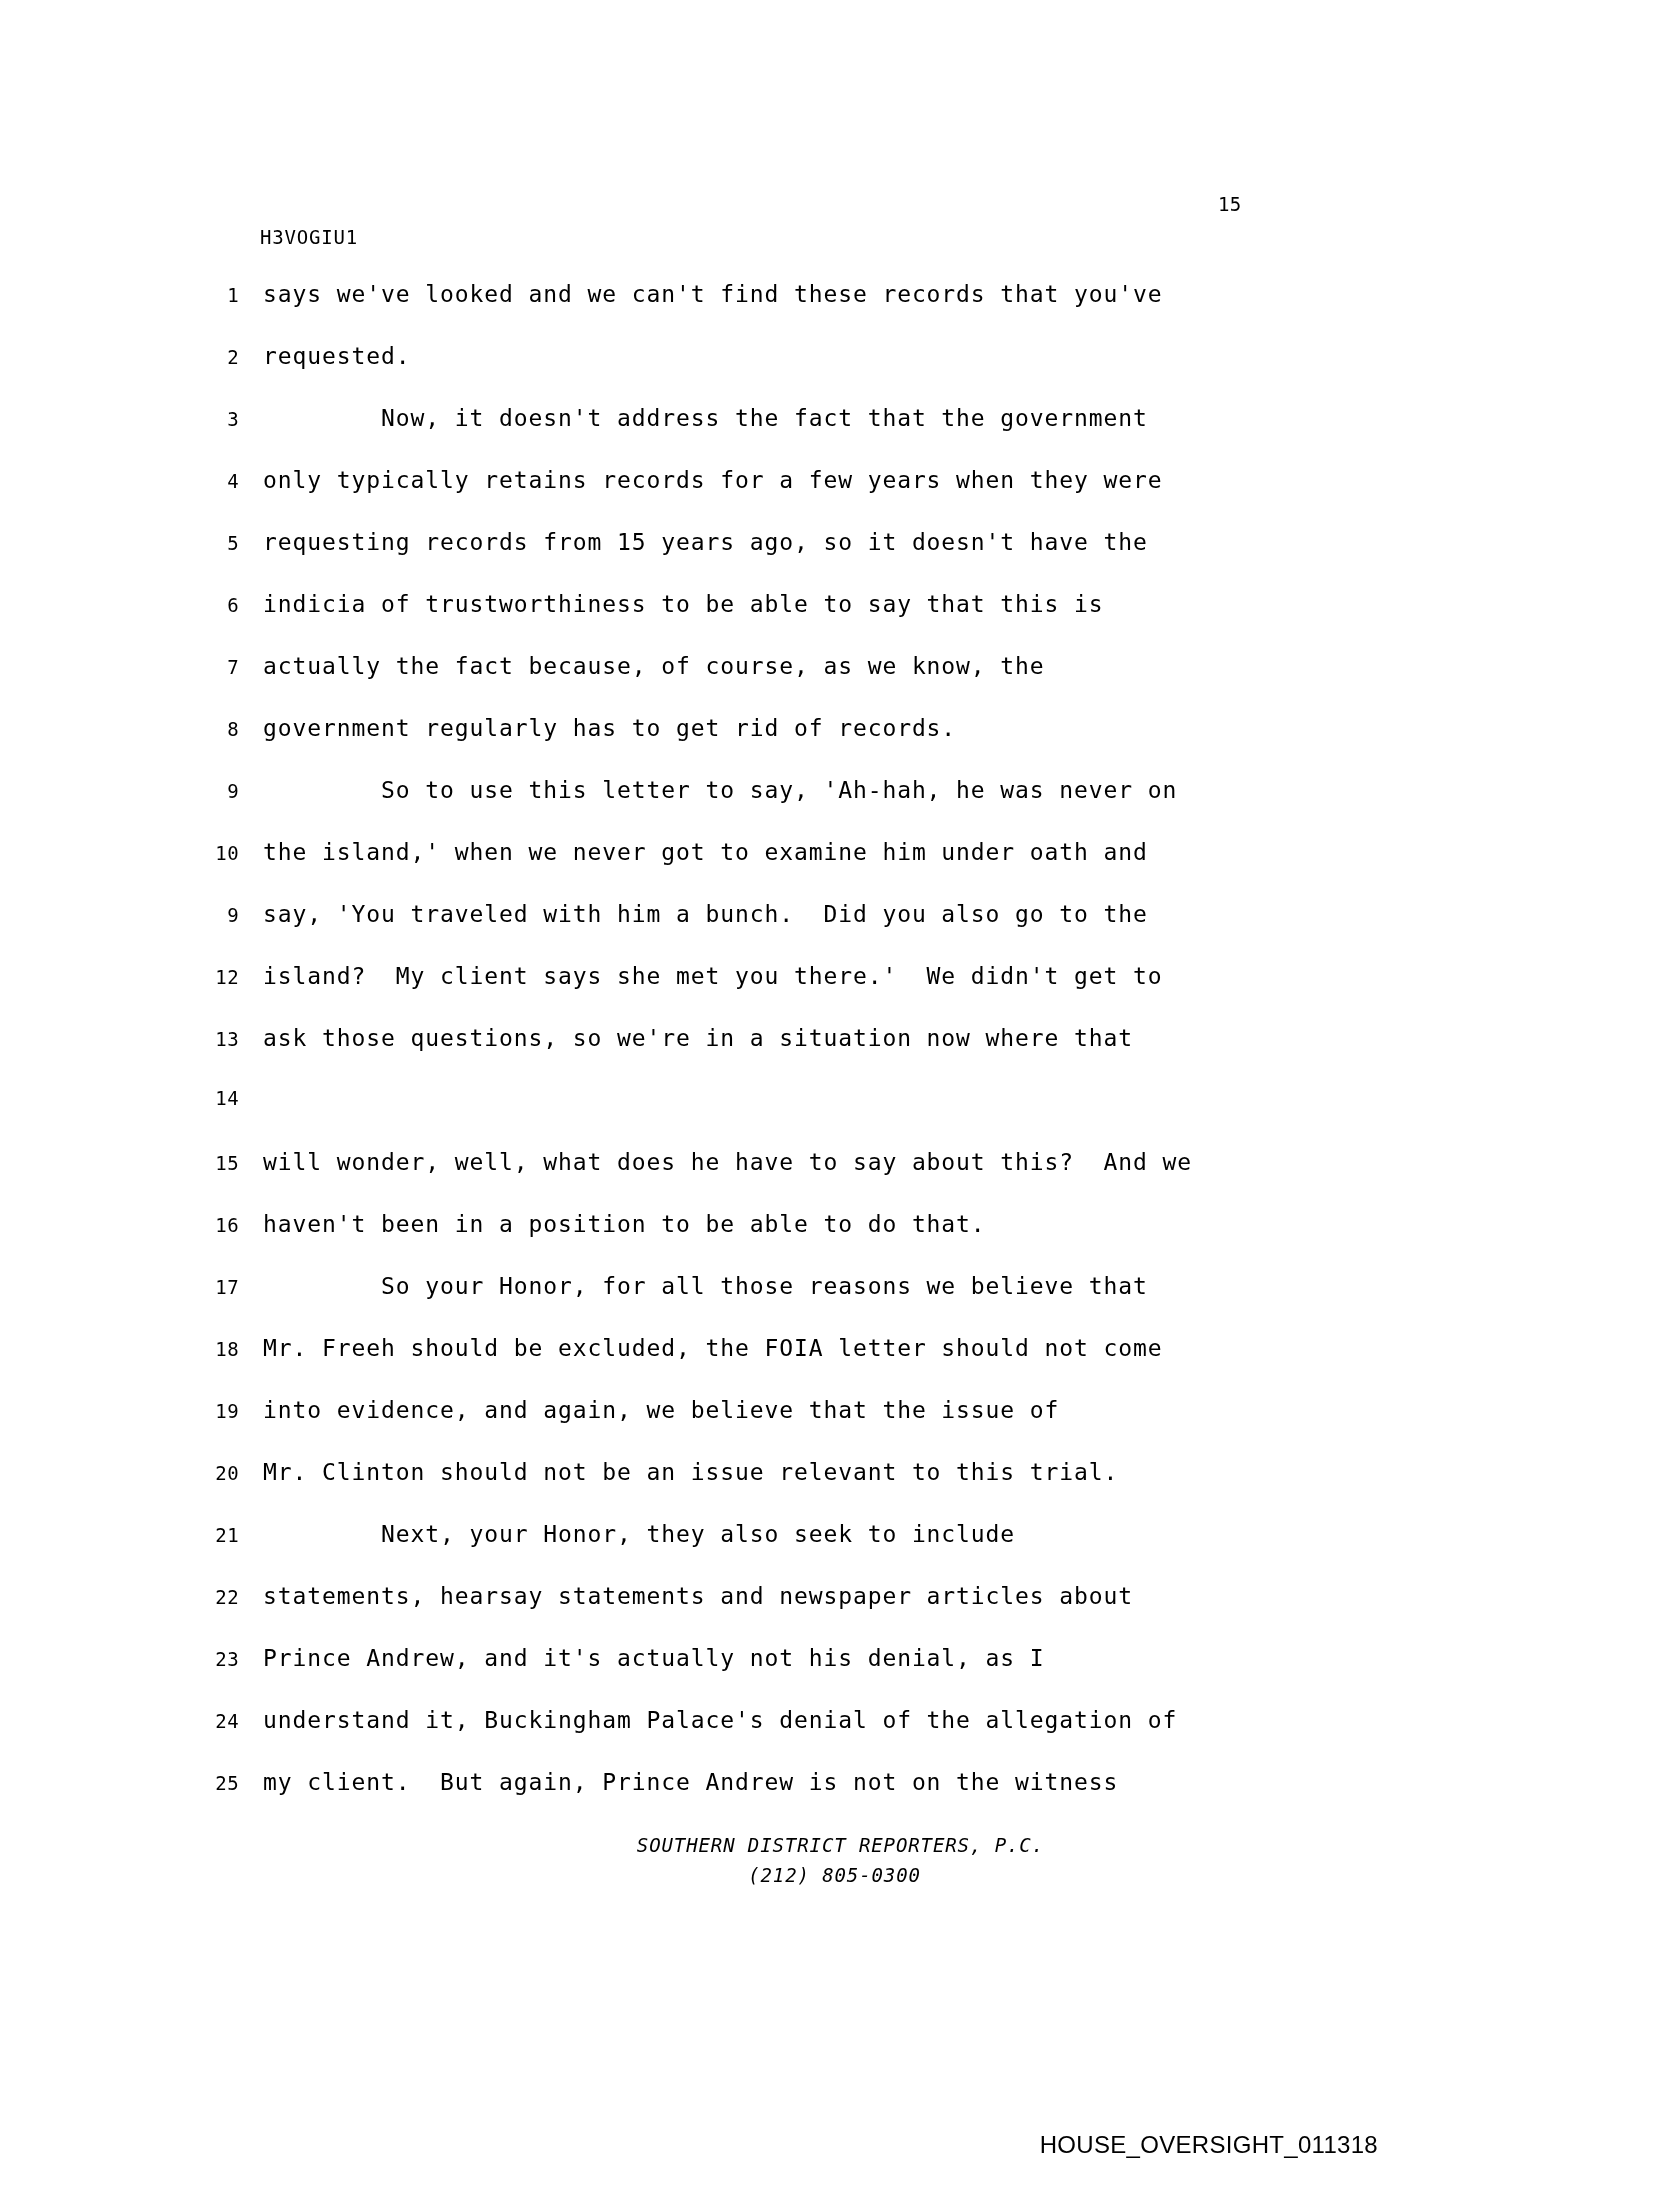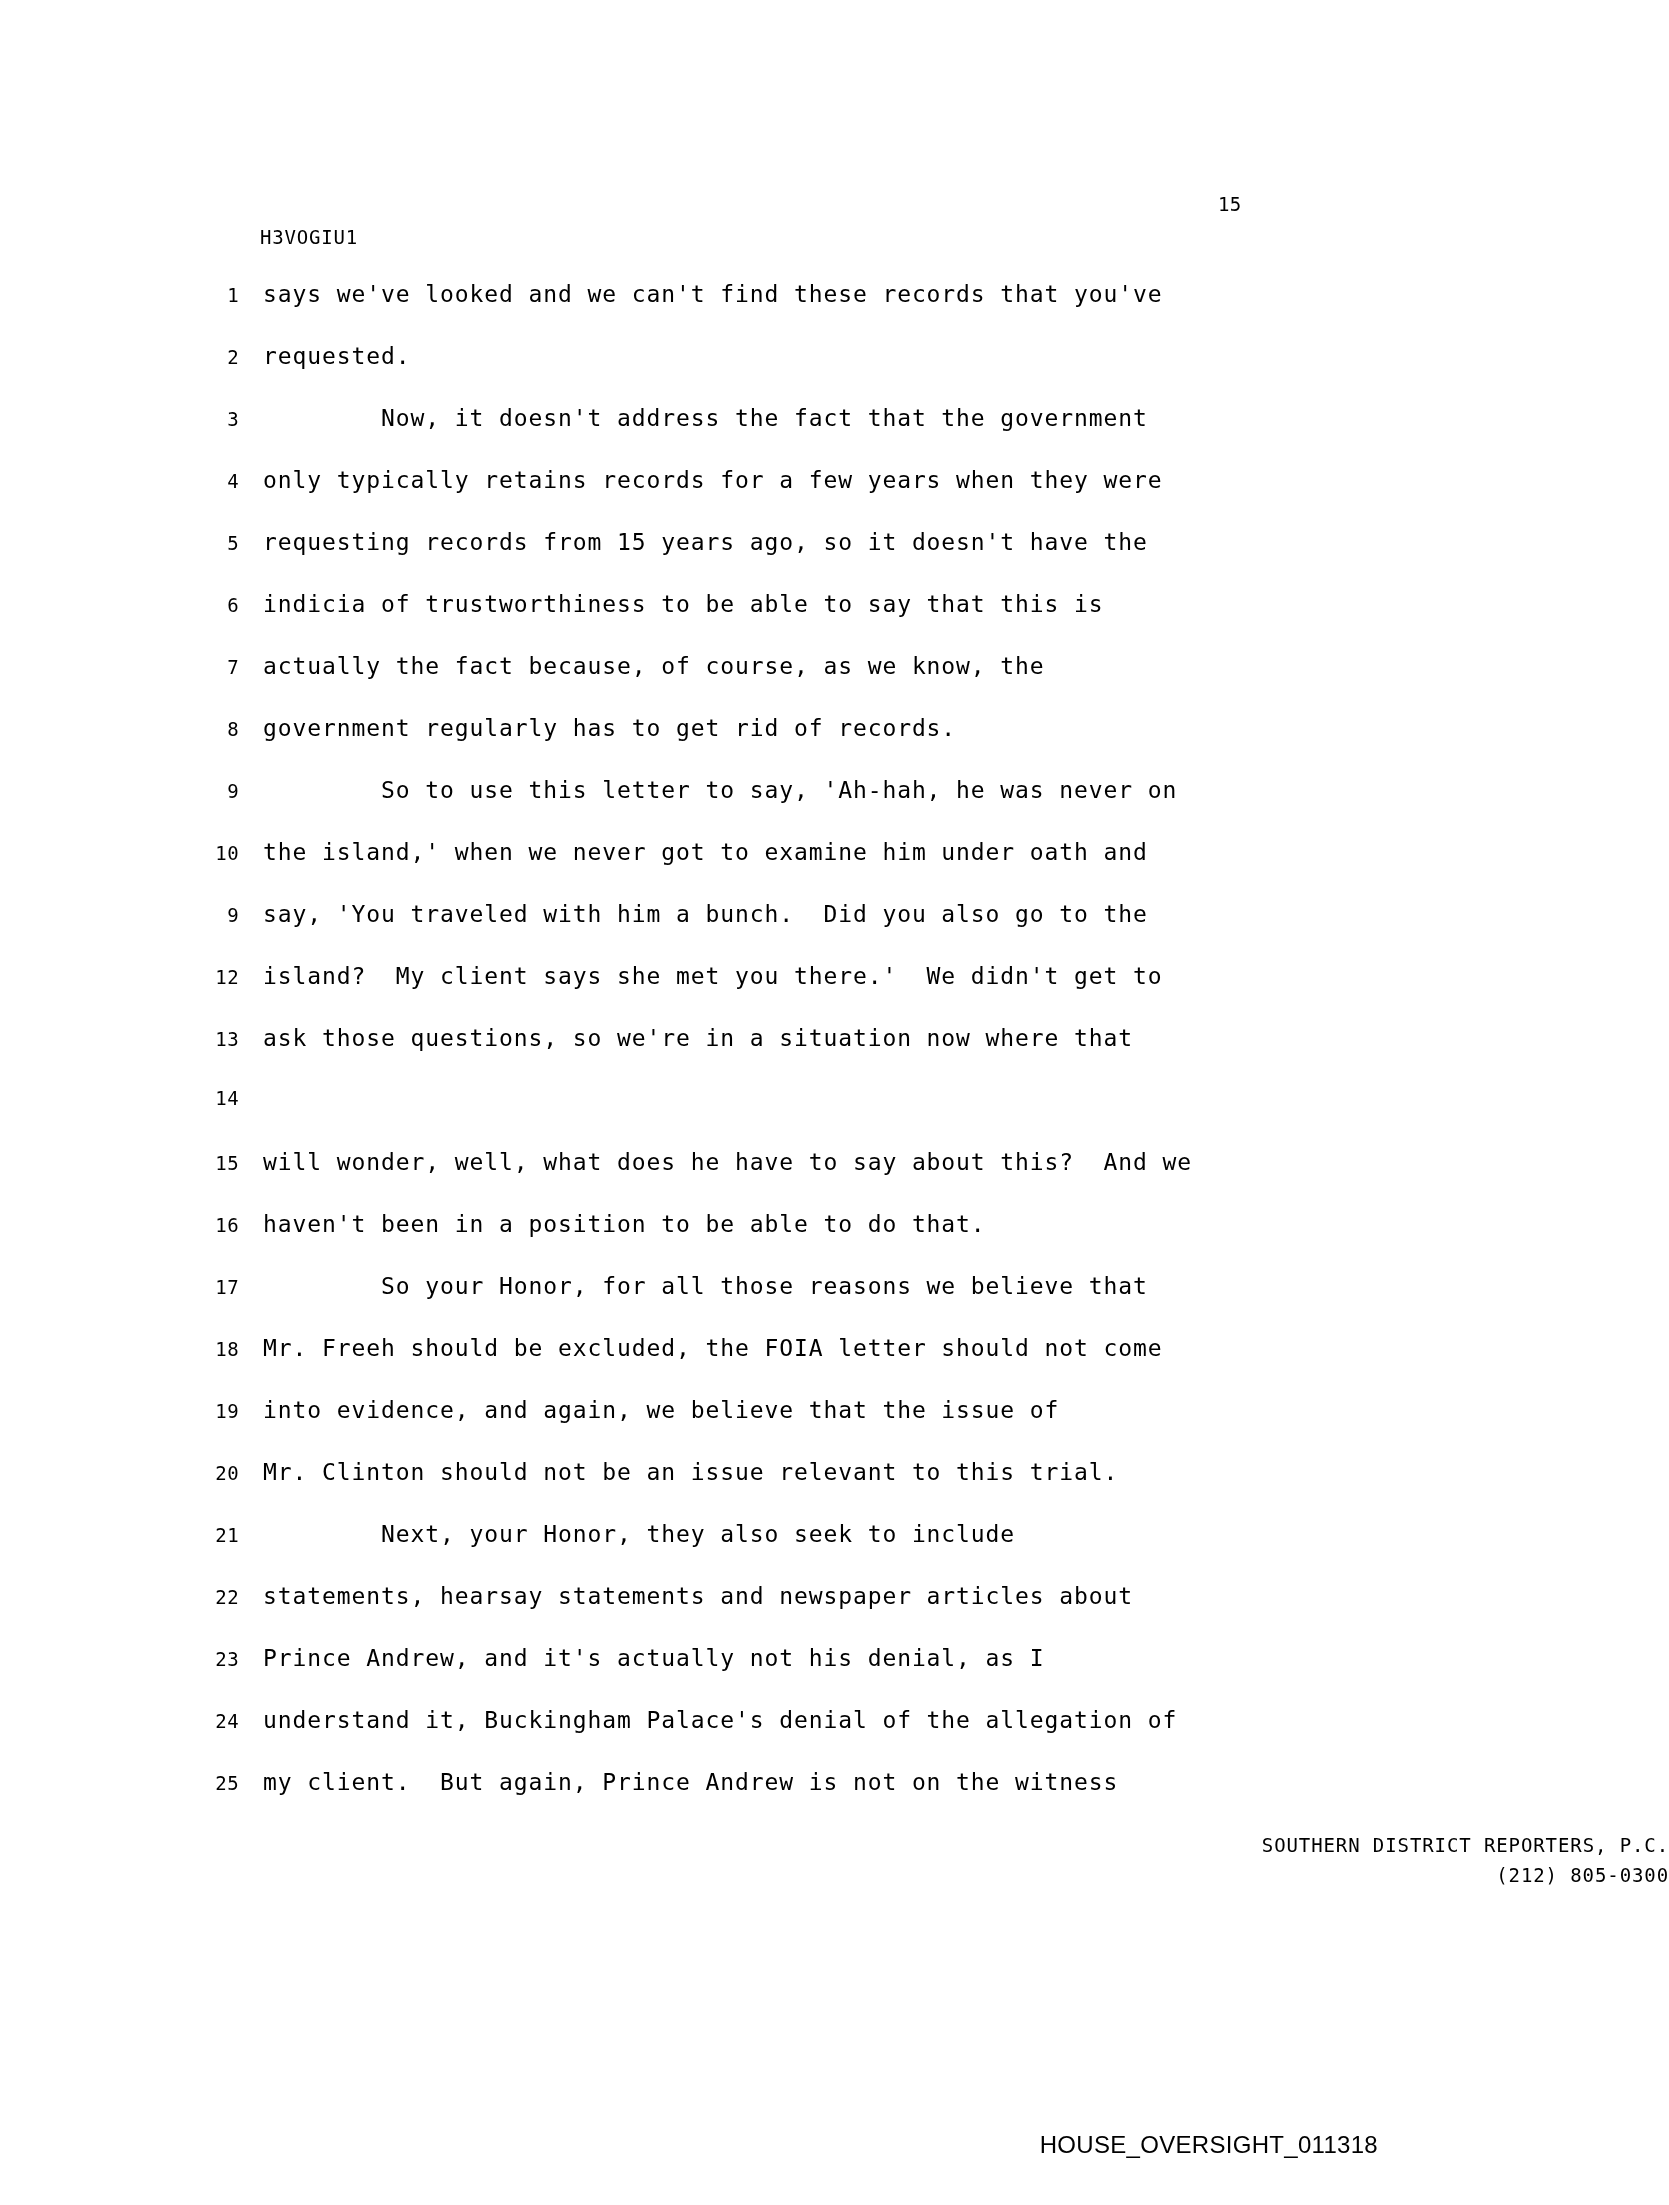--- a/index.html
+++ b/index.html
@@ -57,21 +57,22 @@
   .line-text {
     font-size: 23px;
     letter-spacing: 0.9px;
     white-space: pre;
   }
   .footer {
     position: absolute;
     left: 0;
     top: 1830px;
     width: 1669px;
-    text-align: right;
+    text-align: center;
+    font-style: italic;
   }
   .footer-line {
     font-size: 19px;
     letter-spacing: 0.9px;
     line-height: 30px;
     white-space: pre;
   }
   .footer-line.company {
     margin-left: 11.8px;
   }

